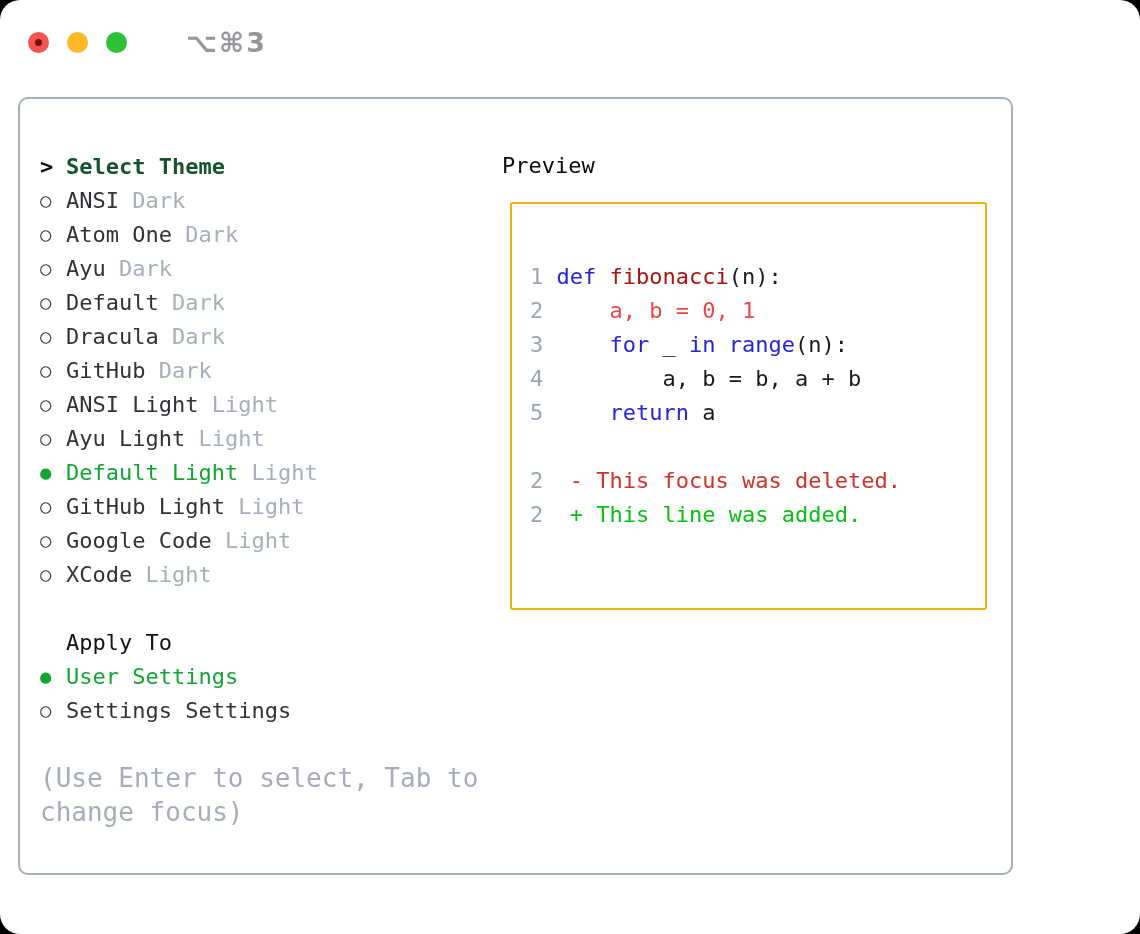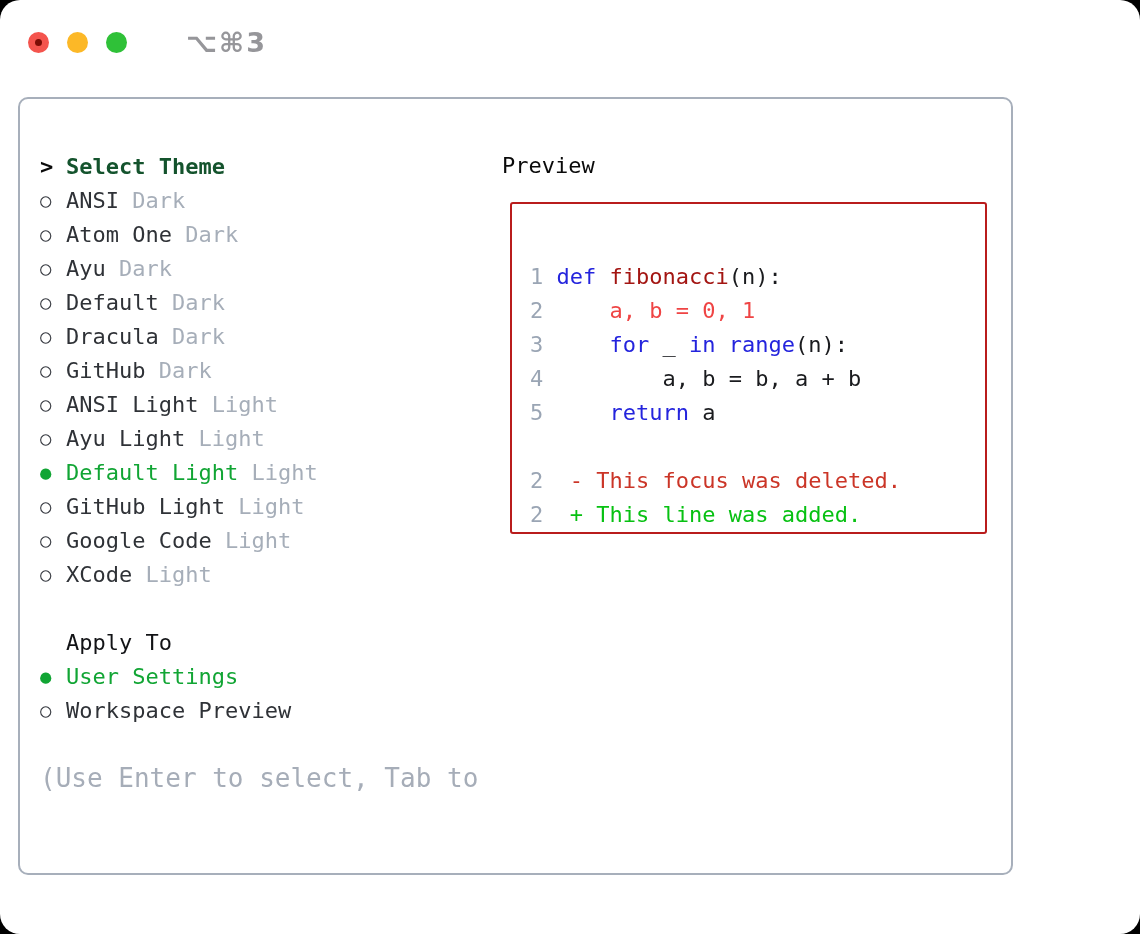--- a/index.html
+++ b/index.html
@@ -36,22 +36,22 @@
   .var{color:#a6aeb9;}
   .sel .bullet{color:#11a534;}
   .sel .nm{color:#11a534;}
   .apply-label{color:#121316;}
   .spacer{height:34px;}
   .hint{height:34px;line-height:34px;white-space:pre;color:#a6adb8;font-size:26px;}
   
   .preview-header{position:absolute;left:482px;top:50px;height:34px;line-height:34px;
     font-size:22px;font-weight:400;color:#0a0a0a;white-space:pre;}
   .preview-box{
-    position:absolute;left:490px;top:103px;width:477px;height:332px;
-    border:2px solid #b91c1c;border-radius:3px;box-sizing:border-box;
+    position:absolute;left:490px;top:103px;width:477px;height:408px;
+    border:2px solid #eab308;border-radius:3px;box-sizing:border-box;
     padding:56px 0 16px 18px;background:#fff;
   }
   .pline{height:34px;line-height:34px;white-space:pre;font-size:22px;}
 </style>
 </head>
 <body>
 
 <div class="window">
 
   <div class="titlebar">
@@ -86,27 +86,28 @@
 
       <div class="spacer"></div>
 
       <div class="row">
         <span class="bullet"></span>
         <span class="apply-label">Apply To</span>
       </div>
 
       <div id="apply-list">
           <div class="row sel"><span class="bullet">●</span><span class="nm">User Settings</span></div>
-          <div class="row"><span class="bullet">○</span><span class="nm">Workspace Preview</span></div>
+          <div class="row"><span class="bullet">○</span><span class="nm">Settings Settings</span></div>
         </div>
 
       <div class="spacer"></div>
 
       <div id="hint-block">
           <div class="hint">(Use Enter to select, Tab to</div>
+          <div class="hint">change focus)</div>
         </div>
     </div>
 
     <div class="preview-header">Preview</div>
 
     <div class="preview-box" id="preview-box">
         <div class="pline"><span style="color: rgb(154, 165, 180);">1 </span><span style="color: rgb(36, 36, 221);">def</span><span style="color: rgb(26, 27, 30);"> </span><span style="color: rgb(163, 21, 18);">fibonacci</span><span style="color: rgb(26, 27, 30);">(n):</span></div>
         <div class="pline"><span style="color: rgb(154, 165, 180);">2 </span><span style="color: #ef4444;">    a, b = 0, 1</span></div>
         <div class="pline"><span style="color: rgb(154, 165, 180);">3 </span><span style="color: rgb(26, 27, 30);">    </span><span style="color: rgb(36, 36, 221);">for</span><span style="color: rgb(26, 27, 30);"> _ </span><span style="color: rgb(36, 36, 221);">in</span><span style="color: rgb(26, 27, 30);"> </span><span style="color: rgb(36, 36, 221);">range</span><span style="color: rgb(26, 27, 30);">(n):</span></div>
         <div class="pline"><span style="color: rgb(154, 165, 180);">4 </span><span style="color: rgb(26, 27, 30);">        a, b = b, a + b</span></div>

